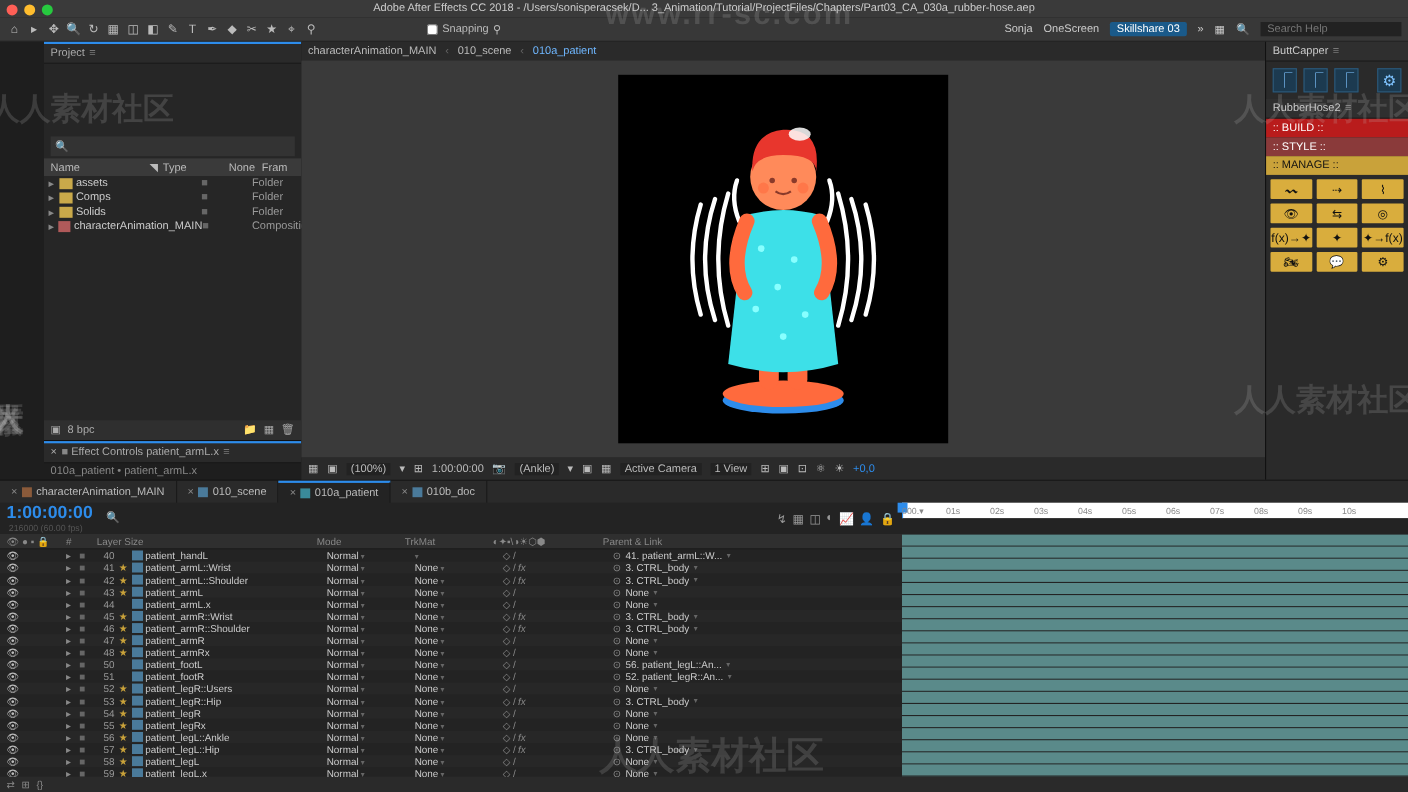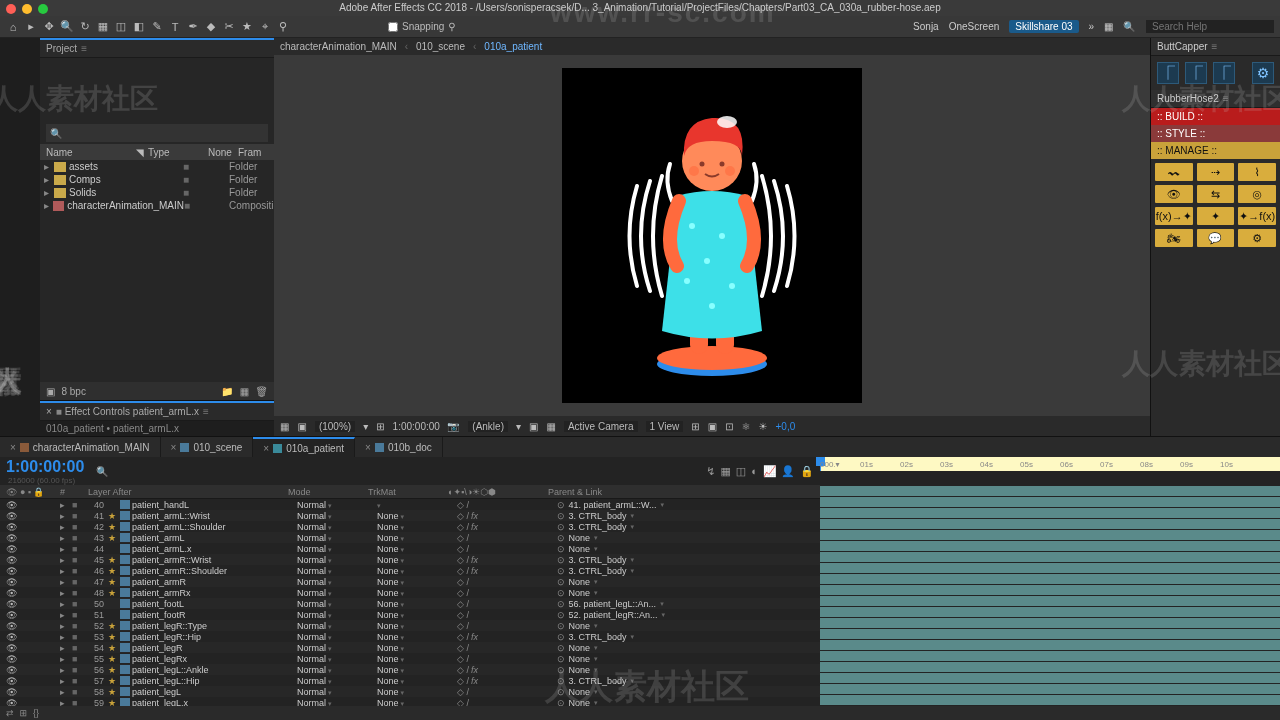--- a/index.html
+++ b/index.html
@@ -106,21 +106,21 @@
   .layer-row .star { color:#c9a23a; width:10px; }
   .layer-row .lyr-ico { width:10px; height:9px; margin:0 2px; background:#4a7a9a; }
   .layer-row .name { width:165px; color:#ccc; white-space:nowrap; overflow:hidden; }
   .layer-row .mode { width:80px; color:#ccc; } .layer-row .mode::after{content:" ▾"; color:#666; font-size:7px;}
   .layer-row .trk { width:80px; color:#ccc; } .layer-row .trk::after{content:" ▾"; color:#666; font-size:7px;}
   .layer-row .sw { width:100px; color:#888; display:flex; gap:2px; }
   .layer-row .par { flex:1; color:#ccc; display:flex; align-items:center; gap:4px;}
   .layer-row .par::before { content:"⊙"; color:#888; }
   .layer-row .par::after { content:" ▾"; color:#666; font-size:7px; }
 
-  .ruler { height:14px; background:#fef9c3; display:flex; align-items:center; font-size:8px; color:#888; position:relative; }
+  .ruler { height:14px; background:#ffffff; display:flex; align-items:center; font-size:8px; color:#888; position:relative; }
   .ruler span { position:absolute; }
   .work-area { position:absolute; top:14px; left:0; right:44px; height:8px; background:rgba(90,120,140,.25);}
   .marker { position:absolute; top:14px; height:8px; background:#9aa; color:#111; font-size:7px; padding:0 2px; }
   .cti { position:absolute; top:0; bottom:0; left:0; width:1px; background:#2d8ceb; }
   .cti::before { content:""; position:absolute; top:0; left:-4px; width:9px; height:9px; background:#2d8ceb; }
 
   .bars { flex:1; position:relative; }
   .bar { height:11px; background:#5a8a8a; border-bottom:1px solid #232323; }
   .bar:nth-child(even){ background:#5a8a8a; }
 
@@ -413,21 +413,21 @@
         <span style="left: 360px;">09s</span>
         <span style="left: 400px;">10s</span>
       </div>
   </div>
 
   <div class="tl-grid">
     <div class="tl-left">
       <div class="col-head">
         <div class="c-eye">👁 ● ▪ 🔒</div>
         <div class="c-idx"><span>#</span></div>
-        <div class="c-name"><span>Layer After</span></div>
+        <div class="c-name"><span>Layer Size</span></div>
         <div class="c-mode"><span>Mode</span></div>
         <div class="c-trk"><span>TrkMat</span></div>
         <div class="c-sw">◐✦▪\◑☀⬡⬢</div>
         <div class="c-par"><span>Parent &amp; Link</span></div>
       </div>
       <div id="layer-rows">
           <div class="layer-row">
     <div class="eye">
               <span>👁</span>
             </div>
@@ -594,21 +594,21 @@
           </div>
           <div class="layer-row">
     <div class="eye">
               <span>👁</span>
             </div>
     <span class="twst">▸</span>
     <span style="width:8px;color:#666">■</span>
     <div class="idx">52</div>
     <span class="star">★</span>
     <span class="lyr-ico"></span>
-    <div class="name">patient_legR::Type</div>
+    <div class="name">patient_legR::Users</div>
     <div class="mode">Normal</div>
     <div class="trk">None</div>
     <div class="sw">◇ /</div>
     <div class="par">None</div>
           </div>
           <div class="layer-row">
     <div class="eye">
               <span>👁</span>
             </div>
     <span class="twst">▸</span>

